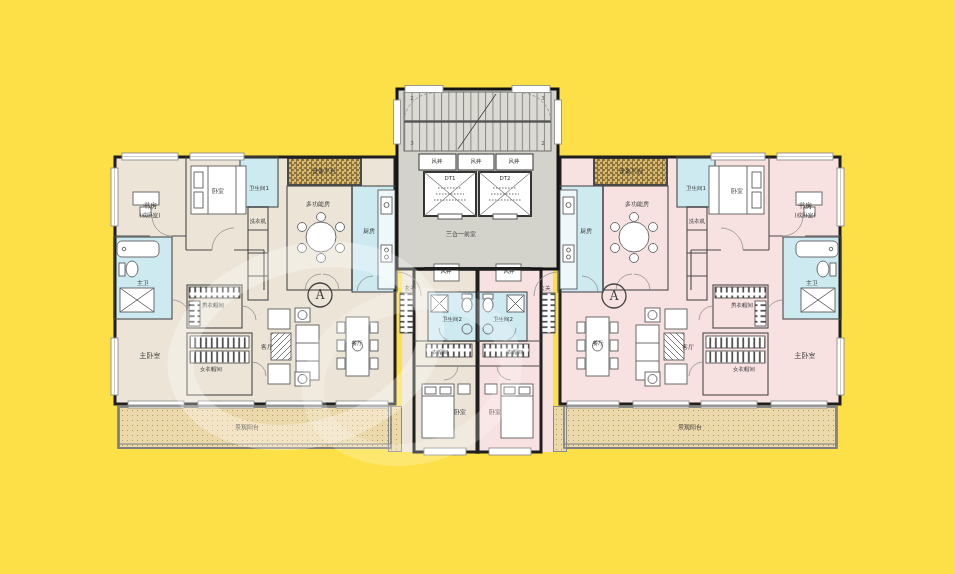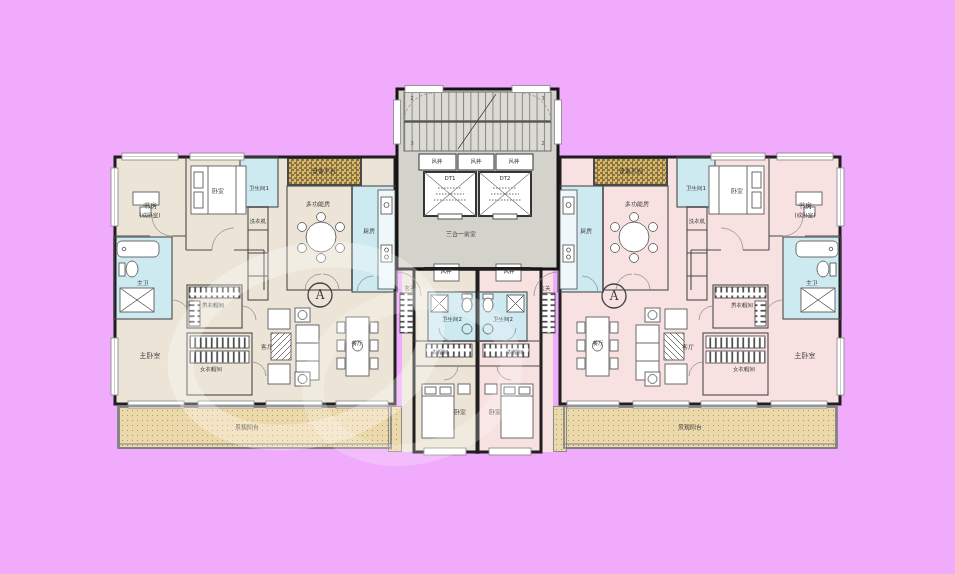--- a/index.html
+++ b/index.html
@@ -1,16 +1,16 @@
 <!DOCTYPE html>
 <html><head>
 <meta charset="utf-8">
 <style>
   html,body{margin:0;padding:0;background:#e9e9e9;}
-  .stage{position:relative;width:955px;height:574px;background:#f0abfc;overflow:hidden;
+  .stage{position:relative;width:955px;height:574px;background:#fde047;overflow:hidden;
          font-family:"DejaVu Sans",sans-serif;}
   .fill{position:absolute;}
   .f-core{background:#d3d2cb;}
   .f-stair{background:#dbdad4;}
   .f-left{background:#ece5d7;}
   .f-right{background:#f8e2e1;}
   .f-cyan{background:#cdeaf1;}
   .balcony{background-color:#ecd9ab;
            background-image:radial-gradient(#b2975c 0.9px, rgba(0,0,0,0) 1px);
            background-size:5px 5px;border:2px solid #8a8a8a;box-sizing:border-box;}

